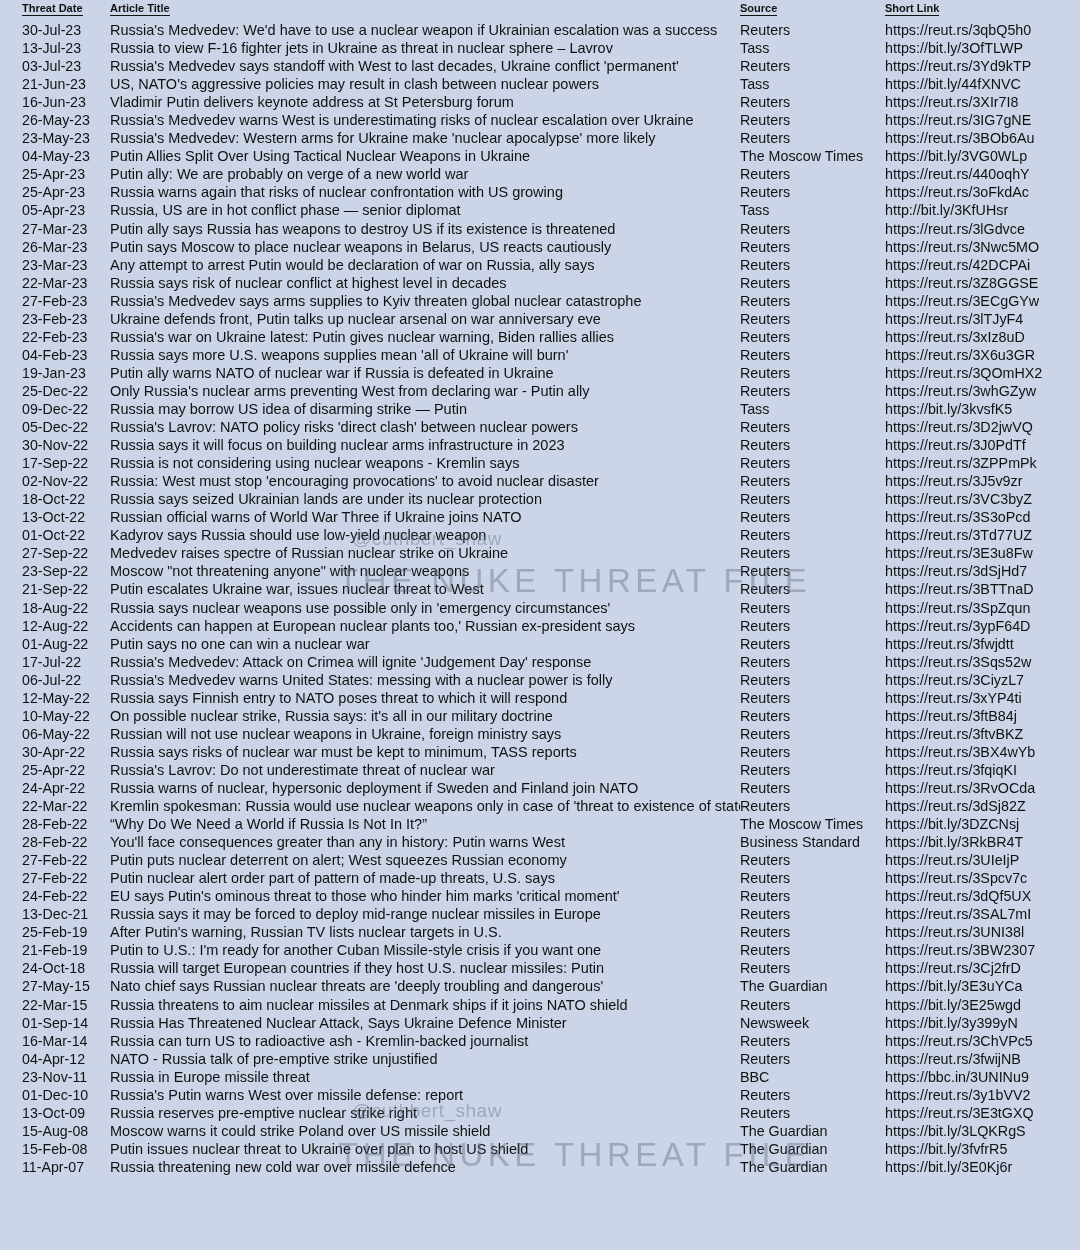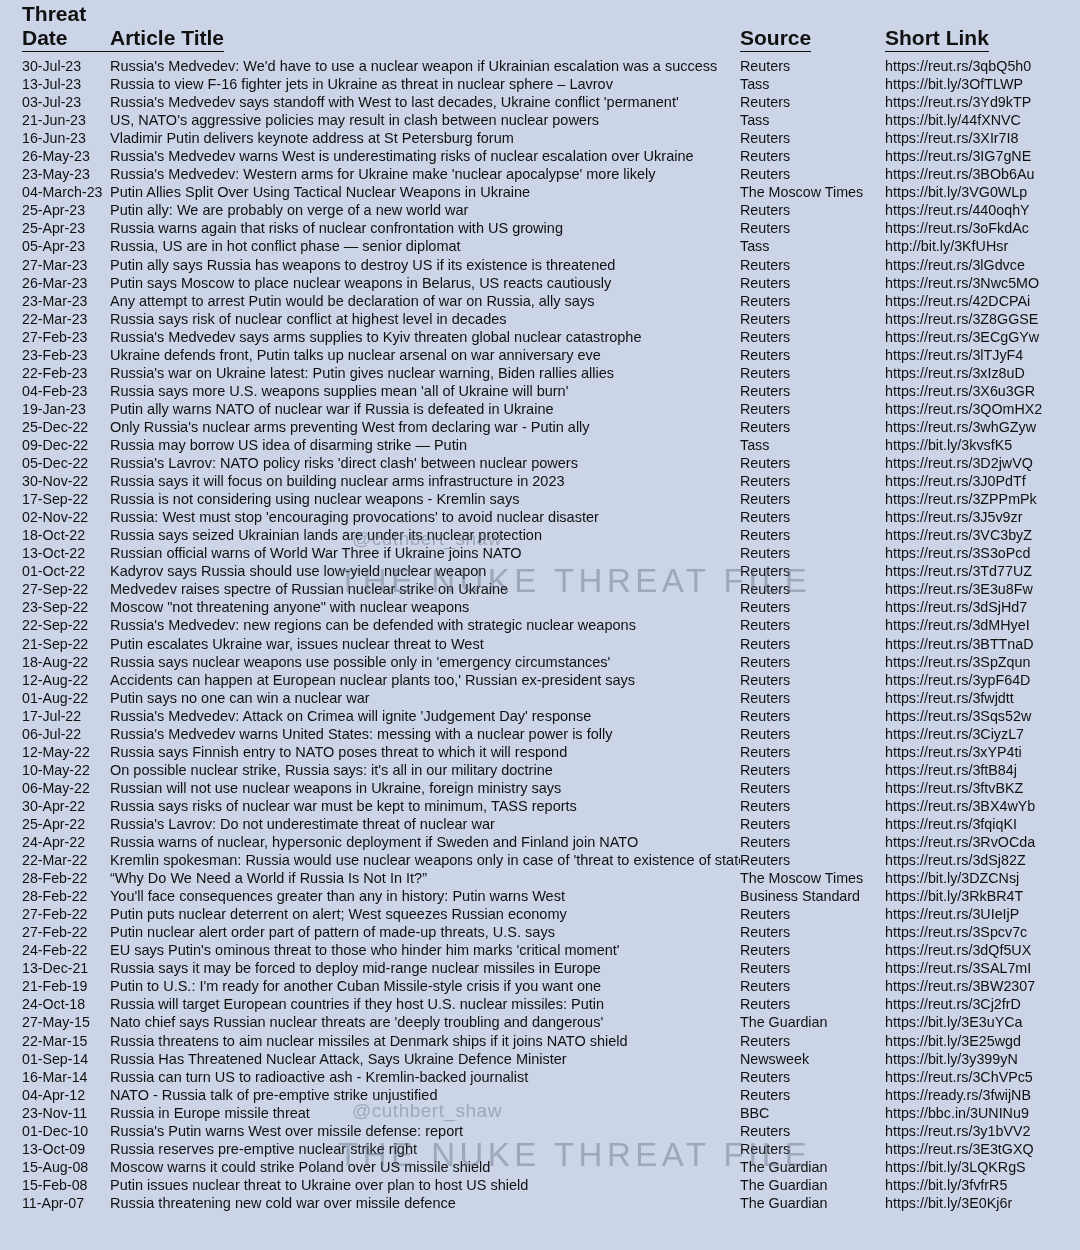--- a/index.html
+++ b/index.html
@@ -30,21 +30,21 @@
     font-size: 14.6px;
   }
   table.nuke col.c-date  { width: 110px; }
   table.nuke col.c-title { width: 630px; }
   table.nuke col.c-src   { width: 145px; }
   table.nuke col.c-link  { width: 195px; }
 
   thead th {
     text-align: left;
     font-weight: bold;
-    font-size: 21px;
+    font-size: 11px;
     padding: 2px 0 5px 0;
     vertical-align: bottom;
     color: #111;
   }
   thead th .hd {
     display: inline-block;
     border-bottom: 1.5px solid #111;
     padding-bottom: 1px;
   }
   thead th.h-date { padding-left: 22px; }
@@ -153,21 +153,21 @@
           <td class="d-src">Reuters</td>
           <td class="d-link">https://reut.rs/3IG7gNE</td>
         </tr>
         <tr>
           <td class="d-date">23-May-23</td>
           <td class="d-title">Russia's Medvedev: Western arms for Ukraine make 'nuclear apocalypse' more likely</td>
           <td class="d-src">Reuters</td>
           <td class="d-link">https://reut.rs/3BOb6Au</td>
         </tr>
         <tr>
-          <td class="d-date">04-March-23</td>
+          <td class="d-date">04-May-23</td>
           <td class="d-title">Putin Allies Split Over Using Tactical Nuclear Weapons in Ukraine</td>
           <td class="d-src">The Moscow Times</td>
           <td class="d-link">https://bit.ly/3VG0WLp</td>
         </tr>
         <tr>
           <td class="d-date">25-Apr-23</td>
           <td class="d-title">Putin ally: We are probably on verge of a new world war</td>
           <td class="d-src">Reuters</td>
           <td class="d-link">https://reut.rs/440oqhY</td>
         </tr>
@@ -297,26 +297,20 @@
           <td class="d-src">Reuters</td>
           <td class="d-link">https://reut.rs/3E3u8Fw</td>
         </tr>
         <tr>
           <td class="d-date">23-Sep-22</td>
           <td class="d-title">Moscow "not threatening anyone" with nuclear weapons</td>
           <td class="d-src">Reuters</td>
           <td class="d-link">https://reut.rs/3dSjHd7</td>
         </tr>
         <tr>
-          <td class="d-date">22-Sep-22</td>
-          <td class="d-title">Russia's Medvedev: new regions can be defended with strategic nuclear weapons</td>
-          <td class="d-src">Reuters</td>
-          <td class="d-link">https://reut.rs/3dMHyeI</td>
-        </tr>
-        <tr>
           <td class="d-date">21-Sep-22</td>
           <td class="d-title">Putin escalates Ukraine war, issues nuclear threat to West</td>
           <td class="d-src">Reuters</td>
           <td class="d-link">https://reut.rs/3BTTnaD</td>
         </tr>
         <tr>
           <td class="d-date">18-Aug-22</td>
           <td class="d-title">Russia says nuclear weapons use possible only in 'emergency circumstances'</td>
           <td class="d-src">Reuters</td>
           <td class="d-link">https://reut.rs/3SpZqun</td>
@@ -417,20 +411,26 @@
           <td class="d-src">Reuters</td>
           <td class="d-link">https://reut.rs/3dQf5UX</td>
         </tr>
         <tr>
           <td class="d-date">13-Dec-21</td>
           <td class="d-title">Russia says it may be forced to deploy mid-range nuclear missiles in Europe</td>
           <td class="d-src">Reuters</td>
           <td class="d-link">https://reut.rs/3SAL7mI</td>
         </tr>
         <tr>
+          <td class="d-date">25-Feb-19</td>
+          <td class="d-title">After Putin's warning, Russian TV lists nuclear targets in U.S.</td>
+          <td class="d-src">Reuters</td>
+          <td class="d-link">https://reut.rs/3UNI38l</td>
+        </tr>
+        <tr>
           <td class="d-date">21-Feb-19</td>
           <td class="d-title">Putin to U.S.: I'm ready for another Cuban Missile-style crisis if you want one</td>
           <td class="d-src">Reuters</td>
           <td class="d-link">https://reut.rs/3BW2307</td>
         </tr>
         <tr>
           <td class="d-date">24-Oct-18</td>
           <td class="d-title">Russia will target European countries if they host U.S. nuclear missiles: Putin</td>
           <td class="d-src">Reuters</td>
           <td class="d-link">https://reut.rs/3Cj2frD</td>
@@ -456,21 +456,21 @@
         <tr>
           <td class="d-date">16-Mar-14</td>
           <td class="d-title">Russia can turn US to radioactive ash - Kremlin-backed journalist</td>
           <td class="d-src">Reuters</td>
           <td class="d-link">https://reut.rs/3ChVPc5</td>
         </tr>
         <tr>
           <td class="d-date">04-Apr-12</td>
           <td class="d-title">NATO - Russia talk of pre-emptive strike unjustified</td>
           <td class="d-src">Reuters</td>
-          <td class="d-link">https://ready.rs/3fwijNB</td>
+          <td class="d-link">https://reut.rs/3fwijNB</td>
         </tr>
         <tr>
           <td class="d-date">23-Nov-11</td>
           <td class="d-title">Russia in Europe missile threat</td>
           <td class="d-src">BBC</td>
           <td class="d-link">https://bbc.in/3UNINu9</td>
         </tr>
         <tr>
           <td class="d-date">01-Dec-10</td>
           <td class="d-title">Russia's Putin warns West over missile defense: report</td>

